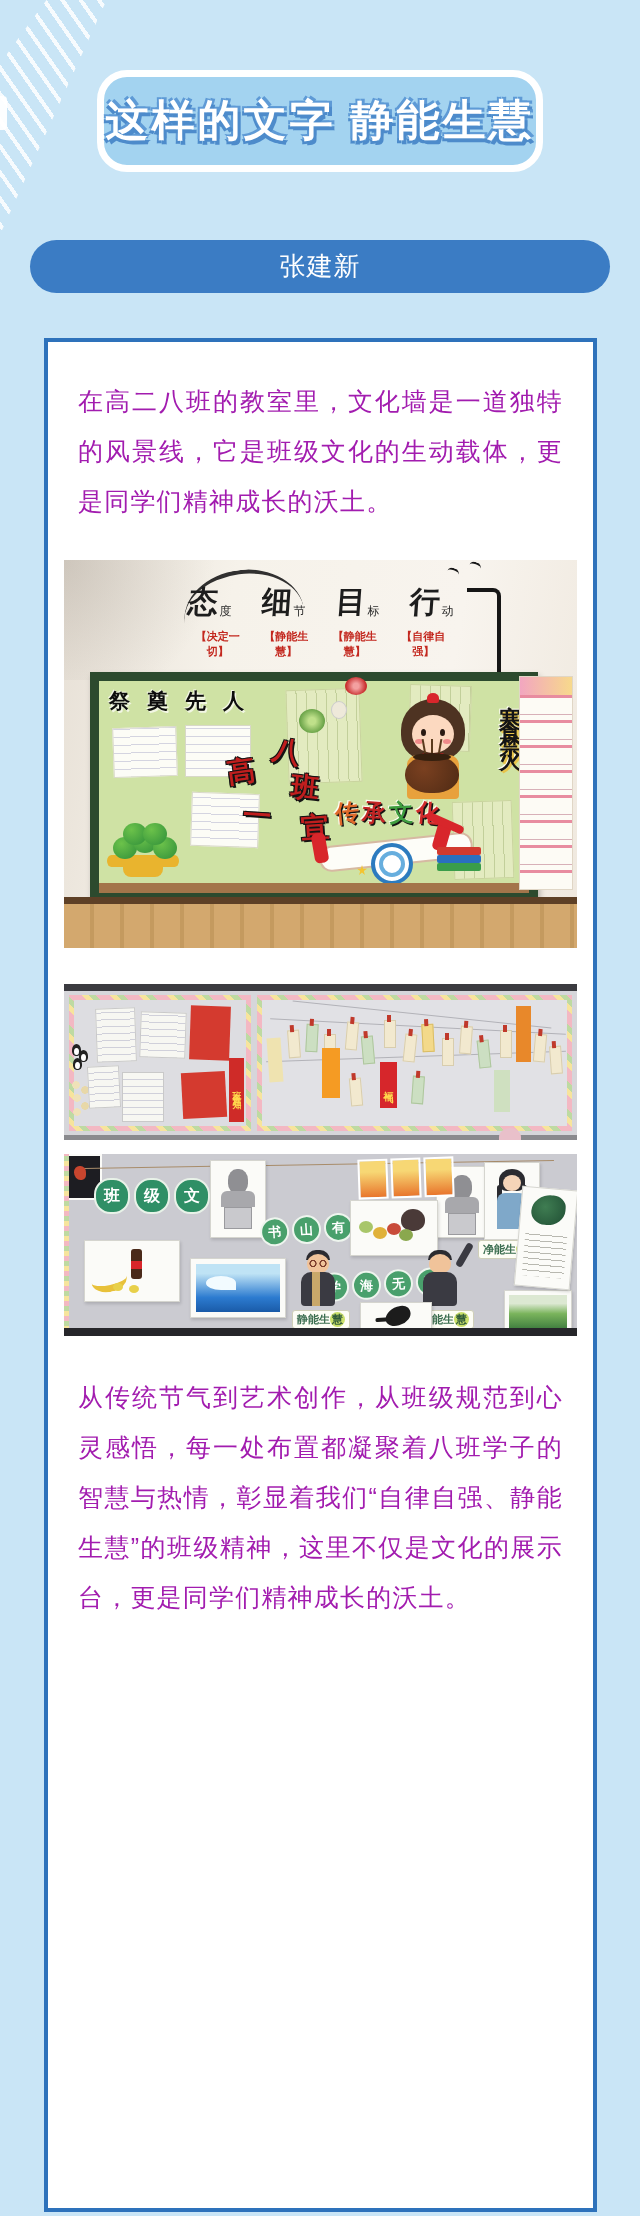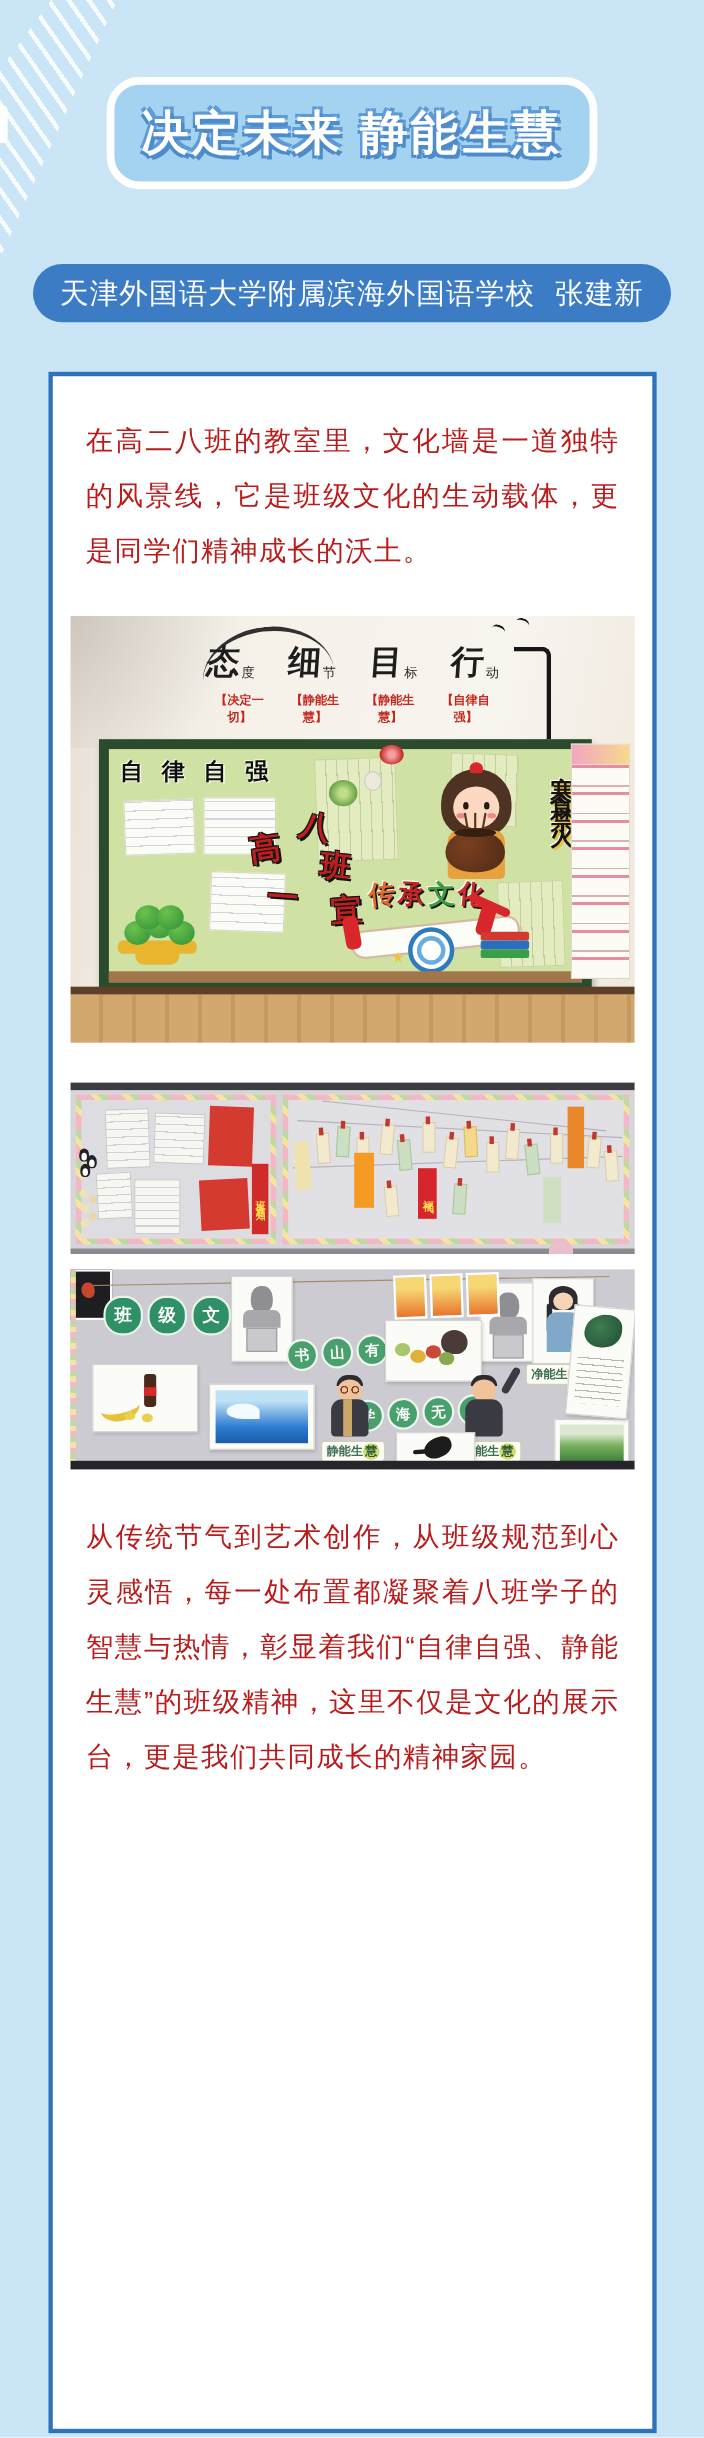--- a/index.html
+++ b/index.html
@@ -21,21 +21,21 @@
 
   
   .pill{position:absolute;left:30px;top:240px;width:580px;height:53px;background:#3b7cc4;border-radius:27px;
     display:flex;align-items:center;justify-content:center;gap:18px;}
   .pill span{color:#ffffff;font-size:26px;letter-spacing:1px;}
 
   
   .card{position:absolute;left:44px;top:338px;width:553px;height:1874px;box-sizing:border-box;
     background:#ffffff;border:4px solid #2e72bb;overflow:hidden;padding:34px 16px 0 16px;}
   .para{margin:0 14px;width:485px;font-size:25px;line-height:50px;letter-spacing:1.2px;
-    color:#b91c1c;text-align:justify;text-justify:inter-character;}
+    color:#a21caf;text-align:justify;text-justify:inter-character;}
   .para.p2{margin-top:36px;}
   .para.p3{margin-top:36px;}
 
   .photo{position:relative;width:513px;overflow:hidden;background:#f3eee7;}
   .photo1{height:388px;margin-top:34px;}
   .photo2{height:156px;margin-top:36px;background:#d6d6da;}
   .photo3{height:182px;margin-top:14px;background:#cbcbd1;}
 
   
   .p1-wall{position:absolute;inset:0;background:linear-gradient(100deg,#e7e0d6 0%,#f6f2ea 30%,#f8f4ee 70%,#efe8de 100%);}
@@ -230,25 +230,24 @@
 </style>
 </head>
 <body>
 
 <div class="page">
 
   <div class="stripes"></div>
   <div class="edge-chip"></div>
 
   <div class="title-box">
-    <div class="title-text">决定未来 静能生慧</div>
+    <div class="title-text">这样的文字 静能生慧</div>
   </div>
 
   <div class="pill">
-    <span>天津外国语大学附属滨海外国语学校</span>
     <span>张建新</span>
   </div>
 
   <div class="card">
 
     <p class="para p1">在高二八班的教室里，文化墙是一道独特的风景线，它是班级文化的生动载体，更是同学们精神成长的沃土。</p>
 
     <div class="photo photo1">
       <div class="p1-wall"></div>
       <div class="p1-shade"></div>
@@ -276,21 +275,21 @@
             </span>
         </div>
         <div class="p1-subs">
           <span>【决定一切】</span>
             <span>【静能生慧】</span>
             <span>【静能生慧】</span>
             <span>【自律自强】</span>
         </div>
       </div>
       <div class="p1-board">
-        <div class="p1-jidian">自律自强</div>
+        <div class="p1-jidian">祭奠先人</div>
         <div class="p1-hanshi">寒食禁火</div>
         <div class="p1-paper pp1"></div>
         <div class="p1-paper pp2"></div>
         <div class="p1-paper pp3"></div>
         <div class="p1-sheet ps1"></div>
         <div class="p1-sheet ps2"></div>
         <div class="p1-sheet ps3"></div>
         <span class="p1-rc rc1">高</span>
         <span class="p1-rc rc2">一</span>
         <span class="p1-rc rc3">八</span>
@@ -474,16 +473,16 @@
           <div class="ls"></div>
         </div>
       <div class="p3-paper leafposter">
           <div class="leaf"></div>
           <div class="leaf-lines"></div>
         </div>
       <div class="birdcard"></div>
       <div class="p3-bottom"></div>
     </div>
 
-    <p class="para p3">从传统节气到艺术创作，从班级规范到心灵感悟，每一处布置都凝聚着八班学子的智慧与热情，彰显着我们“自律自强、静能生慧”的班级精神，这里不仅是文化的展示台，更是我们共同成长的精神家园。</p>
+    <p class="para p3">从传统节气到艺术创作，从班级规范到心灵感悟，每一处布置都凝聚着八班学子的智慧与热情，彰显着我们“自律自强、静能生慧”的班级精神，这里不仅是文化的展示台，更是同学们精神成长的沃土。</p>
 
   </div>
 </div>
 
 </body></html>

